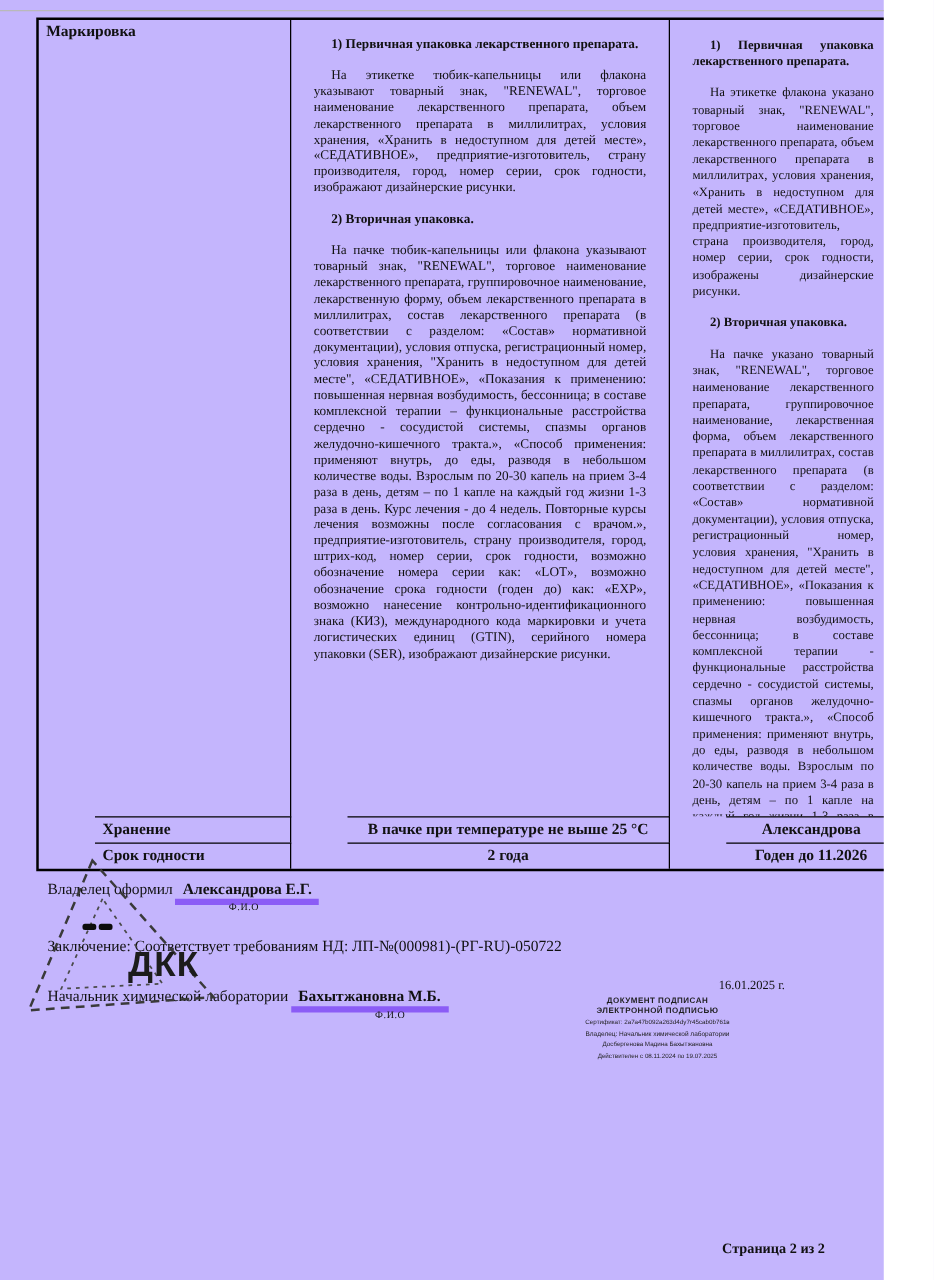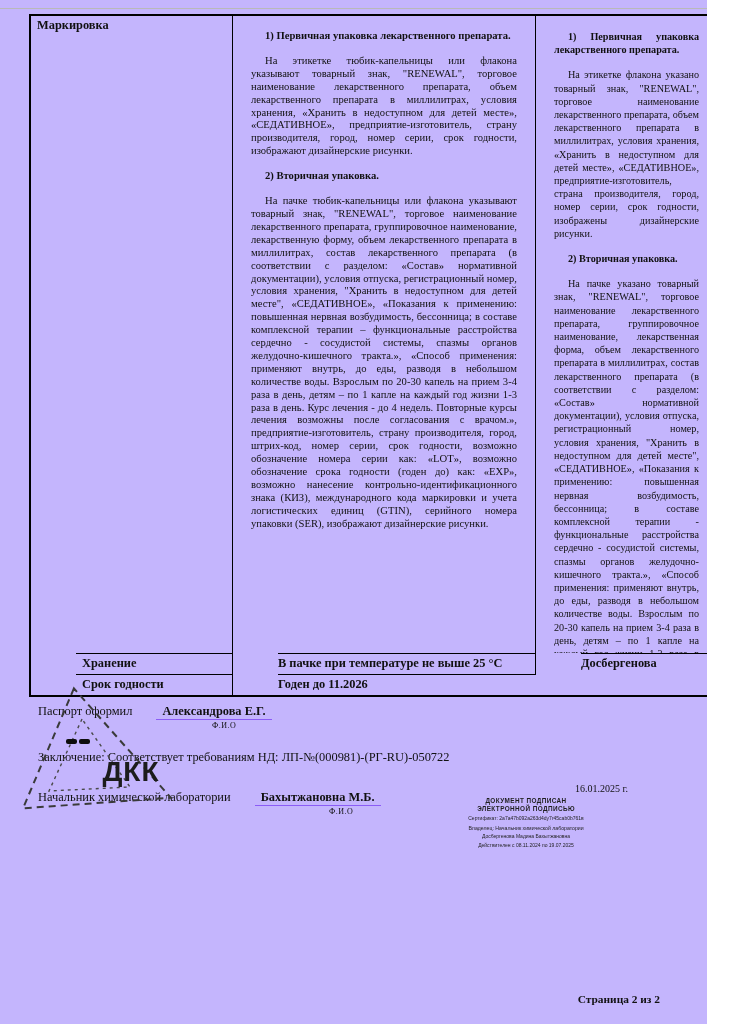--- a/index.html
+++ b/index.html
@@ -13,31 +13,31 @@
   .doc-table{
     position:absolute;left:29px;top:14px;width:688px;
     display:grid;grid-template-columns:202px 303px 181px;grid-template-rows:637px 21px 21px;
     border:2px solid #000;box-sizing:border-box;
   }
   .cell{box-sizing:border-box;overflow:hidden;}
   .c1{border-right:1px solid #000;}
   .c2{border-right:1px solid #000;}
   .rowline{border-top:1px solid #000;margin-left:45px;}
   .label-cell{font-weight:bold;font-size:12.4px;padding:2px 6px;}
-  .small-cell{font-weight:bold;font-size:12.4px;text-align:left;line-height:19px;}
+  .small-cell{font-weight:bold;font-size:12.4px;text-align:center;line-height:19px;}
   .text-cell{padding:2px 6px 0 6px;}
   .text-cell.mid{font-size:10.6px;line-height:12.9px;text-align:justify;}
   .text-cell.rgt{font-size:10.2px;line-height:13.2px;text-align:justify;}
   .text-cell p{margin:12px;text-indent:14px;}
   .text-cell p.h{font-weight:bold;}
 
   
   .sig-line{position:absolute;font-size:12.4px;white-space:nowrap;}
-  .sig-name{font-weight:bold;border-bottom:1px solid #8b5cf6;padding:0 6px 1px 6px;margin-left:24px;}
-  .fio{position:absolute;font-size:8px;letter-spacing:.5px;margin-left:29px;}
+  .sig-name{font-weight:bold;border-bottom:5px solid #8b5cf6;padding:0 6px 1px 6px;margin-left:2px;}
+  .fio{position:absolute;font-size:8px;letter-spacing:.5px;}
   .date{position:absolute;font-size:10px;white-space:nowrap;}
 
   
   .esign{
     position:absolute;left:433px;top:797px;width:186px;text-align:center;
     color:#1f1f1f;font-family:"Liberation Sans", sans-serif;
   }
   .esign .t1{font-size:6.4px;font-weight:bold;letter-spacing:.4px;line-height:8px;}
   .esign .t2{font-size:5px;line-height:6.5px;margin-top:2px;}
   .esign .t3{font-size:5.2px;line-height:6.6px;margin-top:3px;}
@@ -71,30 +71,31 @@
       <p class="h">1) Первичная упаковка лекарственного препарата.</p>
       <p>На этикетке флакона указано товарный знак, "RENEWAL", торговое наименование лекарственного препарата, объем лекарственного препарата в миллилитрах, условия хранения, «Хранить в недоступном для детей месте», «СЕДАТИВНОЕ», предприятие-изготовитель, страна производителя, город, номер серии, срок годности, изображены дизайнерские рисунки.</p>
       <p class="h">2) Вторичная упаковка.</p>
       <p>На пачке указано товарный знак, "RENEWAL", торговое наименование лекарственного препарата, группировочное наименование, лекарственная форма, объем лекарственного препарата в миллилитрах, состав лекарственного препарата (в соответствии с разделом: «Состав» нормативной документации), условия отпуска, регистрационный номер, условия хранения, "Хранить в недоступном для детей месте", «СЕДАТИВНОЕ», «Показания к применению: повышенная нервная возбудимость, бессонница; в составе комплексной терапии - функциональные расстройства сердечно - сосудистой системы, спазмы органов желудочно-кишечного тракта.», «Способ применения: применяют внутрь, до еды, разводя в небольшом количестве воды. Взрослым по 20-30 капель на прием 3-4 раза в день, детям – по 1 капле на каждый год жизни 1-3 раза в день. Повторные курсы лечения возможны после согласования с врачом», предприятие-изготовитель, страна производителя, город, штрих-код, обозначен номер серии как: «LOT», срок годности (годен до) как: «EXP», нанесен контрольно-идентификационный знак (КИЗ), международный код маркировки и учета логистических единиц (GTIN), серийный номер упаковки (SER), изображены дизайнерские рисунки.</p>
     </div>
 
     <div class="cell c1 rowline label-cell">
       <span>Хранение</span>
     </div>
     <div class="cell c2 rowline small-cell">В пачке при температуре не выше 25 °С</div>
-    <div class="cell rowline small-cell">Досбергенова</div>
+    <div class="cell rowline small-cell">Александрова</div>
 
     <div class="cell c1 rowline label-cell">
       <span>Срок годности</span>
     </div>
+    <div class="cell c2 rowline small-cell">2 года</div>
     <div class="cell rowline small-cell">Годен до 11.2026</div>
   </div>
 
   <div class="sig-line" style="left:38px;top:704px;">
-    <span>Паспорт оформил</span><span class="sig-name">Александрова Е.Г.</span>
+    <span>Владелец оформил</span><span class="sig-name">Александрова Е.Г.</span>
   </div>
   <div class="fio" style="left:183px;top:721px;">Ф.И.О</div>
 
   <div class="sig-line" style="left:38px;top:750px;">Заключение: Соответствует требованиям НД: ЛП-№(000981)-(РГ-RU)-050722</div>
 
   <div class="sig-line" style="left:38px;top:790px;">
     <span>Начальник химической лаборатории</span><span class="sig-name">Бахытжановна М.Б.</span>
   </div>
   <div class="fio" style="left:300px;top:807px;">Ф.И.О</div>
 

